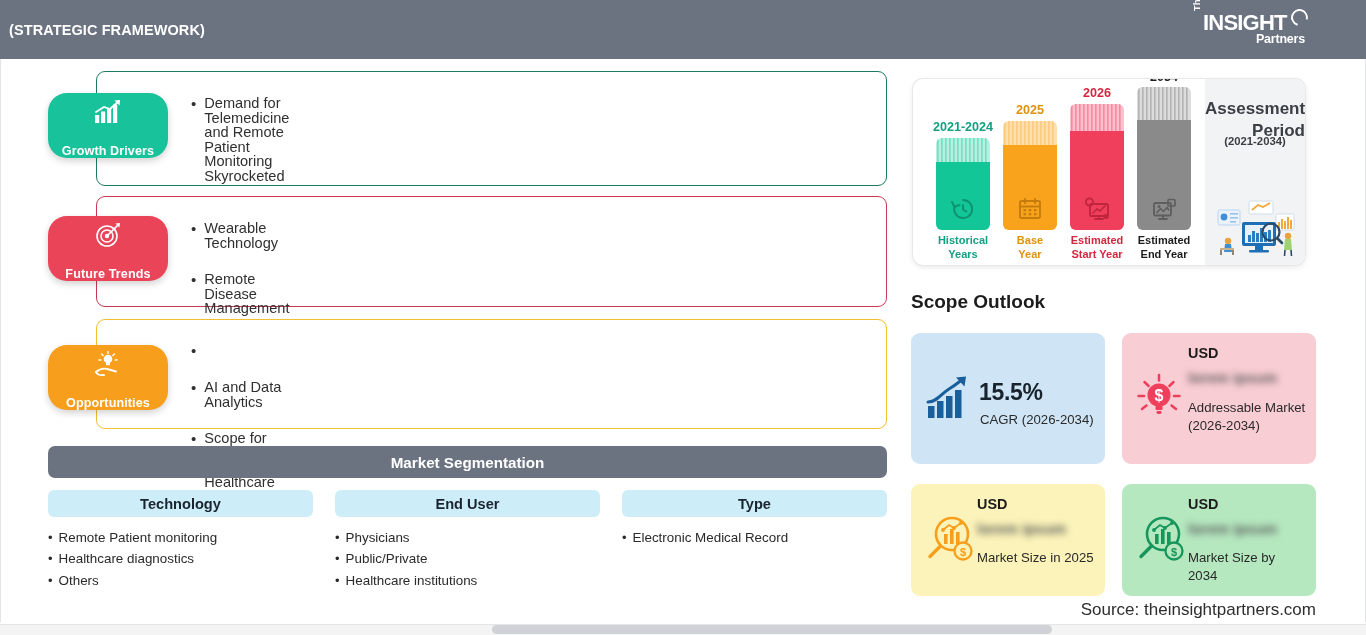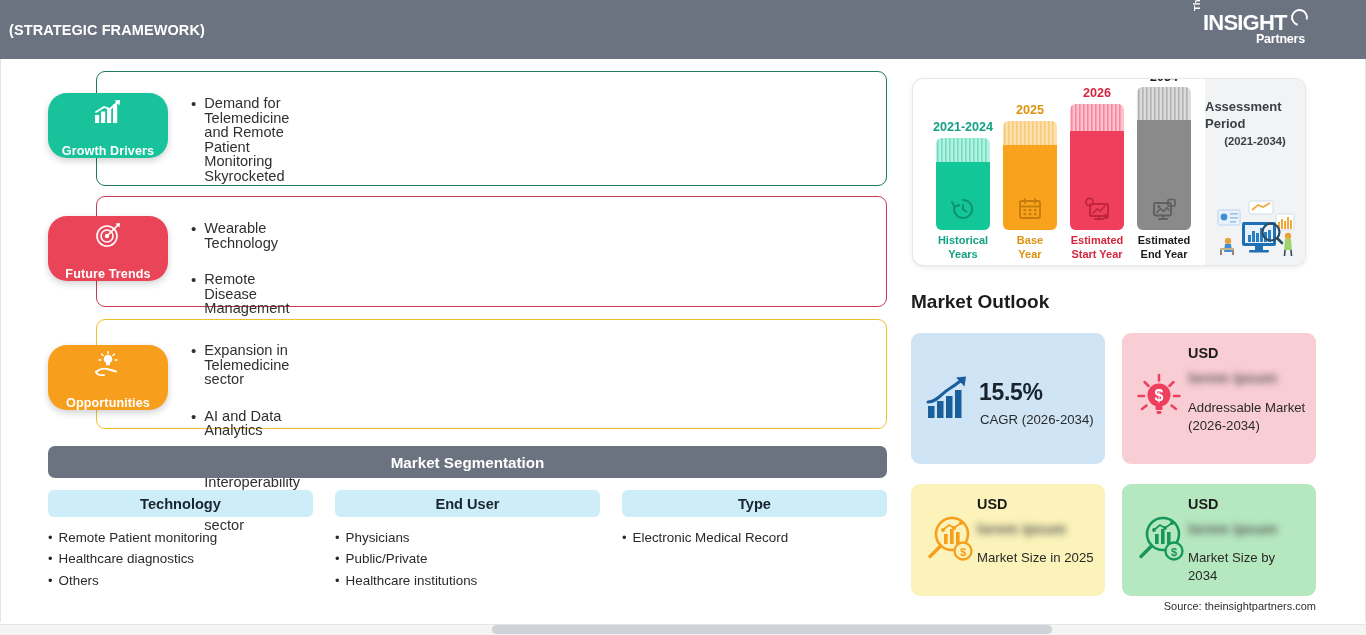--- a/index.html
+++ b/index.html
@@ -122,22 +122,22 @@
     position: absolute; left: 913px; top: 79px; width: 392px; height: 186px;
     background: #ffffff; border-radius: 10px;
     box-shadow: 0 0 0 1px #e8e8e8, 0 2px 6px rgba(0,0,0,.10);
     overflow: hidden;
   }
   .assess-panel {
     position: absolute; right: 0; top: 0; width: 100px; height: 186px;
     background: #f2f3f5; border-radius: 0 10px 10px 0;
   }
   .assess-title {
-    position: absolute; left: 0; right: 0; top: 19px; text-align: left;
-    font-size: 13px; font-weight: bold; color: #3a3f46; line-height: 1.32;
+    position: absolute; left: 0; right: 0; top: 19px; text-align: right;
+    font-size: 17px; font-weight: bold; color: #3a3f46; line-height: 1.32;
   }
   .assess-years {
     position: absolute; left: 0; right: 0; top: 56px; text-align: center;
     font-size: 11.3px; font-weight: bold; color: #3a3f46;
   }
   .assess-illu { position: absolute; left: 7px; bottom: 7px; width: 86px; height: 62px; }
 
   .bar-group { position: absolute; }
   .bar-year {
     position: absolute; left: 50%; transform: translateX(-50%);
@@ -174,21 +174,21 @@
   }
   .ocard-cap {
     position: absolute; font-size: 13.2px; color: #2a2a2a; line-height: 1.38;
   }
   .ocard-big {
     position: absolute; font-size: 23px; font-weight: bold; color: #19232e;
     letter-spacing: -.3px;
   }
   .source {
     position: absolute; right: 50px; top: 600px;
-    font-size: 11px; color: #2e2e2e;
+    font-size: 17px; color: #2e2e2e;
   }
 </style>
 </head>
 <body>
 
 <div class="page">
 
   <div class="header">
     <div class="header-sub">(STRATEGIC FRAMEWORK)</div>
     <div class="logo">
@@ -268,21 +268,20 @@
           <rect x="13" y="12" width="4" height="2.2" fill="#fff"></rect>
           <path d="M15 0.5 V2.6 M8.6 3 L10.1 4.4 M21.4 3 L19.9 4.4 M6 9 H7.9 M22.1 9 H24" stroke="#fff" stroke-width="1.4" stroke-linecap="round"></path>
           <path d="M3 21 C7 17.5 12 17 16 18.5 L23 20.5" stroke="#fff" stroke-width="1.9" fill="none" stroke-linecap="round"></path>
           <path d="M3 21 C4 23.5 7 24.5 11 24" stroke="#fff" stroke-width="1.9" fill="none" stroke-linecap="round"></path>
         </svg>
         <div class="badge-label">Opportunities</div>
       </div>
       <div class="bullets" style="left:95px;top:24px;">
         <div class="bullet" style="margin-bottom:22px;">
           <span class="dot">•</span>
-          <span>Expansion in Telemedicine sector</span>
         </div>
         <div class="bullet" style="margin-bottom:22px;">
           <span class="dot">•</span>
           <span>AI and Data Analytics</span>
         </div>
         <div class="bullet">
           <span class="dot">•</span>
           <span>Scope for Interoperability in future Healthcare sector</span>
         </div>
       </div>
@@ -527,21 +526,21 @@
         <path d="M13 48 L12 56 L20 56 L19 48 Z" fill="#3f8fd4"></path>
         <rect x="8" y="52" width="14" height="2" fill="#c9b18a"></rect>
         <path d="M9 54 L9 59 M21 54 L21 59" stroke="#7a6a52" stroke-width="1.6"></path>
         <circle cx="76" cy="40" r="3.2" fill="#e8a33d"></circle>
         <path d="M73 43 L72 54 L80 54 L79 43 Z" fill="#9ed36f"></path>
         <path d="M73 54 L72.5 60 M79 54 L79.5 60" stroke="#2b4a63" stroke-width="1.6"></path>
       </svg>
     </div>
   </div>
 
-  <div class="outlook-title">Market Outlook</div>
+  <div class="outlook-title">Scope Outlook</div>
 
   <div class="ocard" style="left:911px;top:333px;width:194px;height:131px;background:#cfe5f5;">
     <svg class="ocard-ico" style="left:14px;top:43px;width:47px;height:45px;" viewBox="0 0 47 45">
       <g fill="#185f9c">
         <rect x="3" y="30" width="6.5" height="12"></rect>
         <rect x="12" y="25" width="6.5" height="17"></rect>
         <rect x="21" y="20" width="6.5" height="22"></rect>
         <rect x="30" y="14" width="6.5" height="28"></rect>
       </g>
       <path d="M3 26 C12 26 17 17 24 13 C30 9.5 34 6 38 3" stroke="#185f9c" stroke-width="3" fill="none" stroke-linecap="round"></path>

